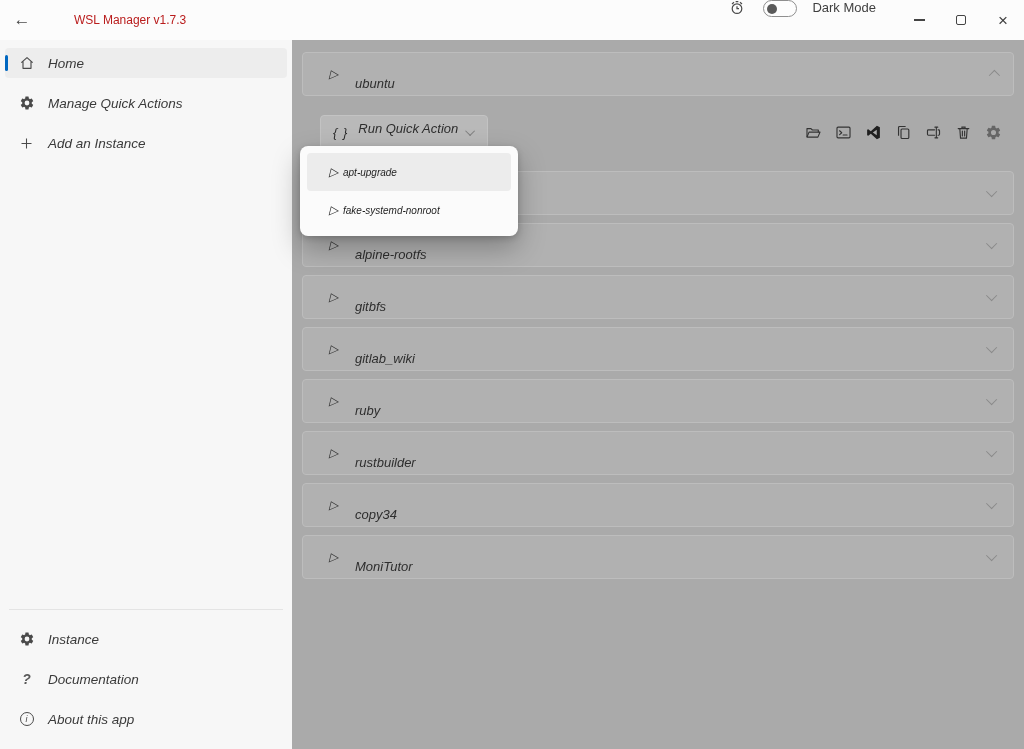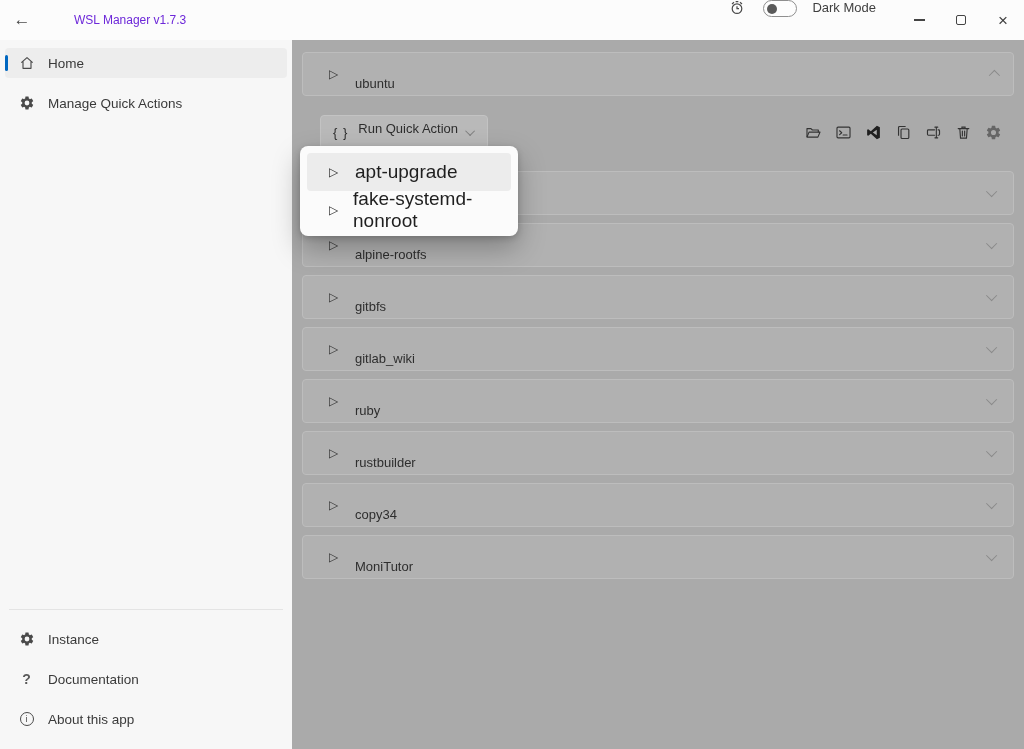--- a/index.html
+++ b/index.html
@@ -4,36 +4,36 @@
 <style>
   * { margin:0; padding:0; box-sizing:border-box; }
   html,body { width:1024px; height:749px; overflow:hidden;
     font-family:"Liberation Sans", sans-serif; }
   .app { width:1024px; height:749px; display:flex; flex-direction:column; background:#fcfcfc; }
 
   
   .titlebar { height:40px; flex:0 0 40px; display:flex; align-items:center;
     background:#fcfcfc; color:#4b4b4b; }
   .back-btn { width:44px; text-align:center; font-size:17px; color:#4a4a4a; cursor:default; }
-  .app-title { font-size:12px; color:#6d28d9; margin-left:30px; }
+  .app-title { font-size:12px; color:#b91c1c; margin-left:30px; }
   .tb-right { margin-left:auto; display:flex; align-items:flex-start; }
   .alarm-wrap { width:16px; height:16px; margin-right:18px; }
   .toggle { width:34px; height:17px; border:1px solid #8f8f8f; border-radius:10px;
     background:#fdfdfd; position:relative; margin-right:15px; }
   .toggle .knob { position:absolute; left:3px; top:2.5px; width:10px; height:10px;
     border-radius:50%; background:#5a5a5a; }
   .darkmode-label { font-size:13px; color:#3f3f3f; margin-right:22px; }
   .win-btn { width:42px; height:40px; display:flex; align-items:center; justify-content:center;
     color:#444; }
   .min-glyph { width:11px; height:1.4px; background:#444; display:block; }
   .max-glyph { width:10px; height:10px; border:1.3px solid #444; border-radius:2px; display:block; }
   .close-glyph { font-size:17px; line-height:1; color:#3f3f3f; }
 
   
-  .body-row { flex:1; display:flex; min-height:0; }
+  .body-row { flex:1; display:flex; min-height:0;font-style:italic; }
 
   
   .sidebar { width:292px; flex:0 0 292px; background:#f7f7f7; display:flex;
     flex-direction:column; padding:8px 5px 5px 5px; }
   .side-item { height:30px; margin-bottom:10px; display:flex; align-items:center;
     border-radius:4px; position:relative; padding-left:13px; color:#3a3a3a; }
   .side-item .lbl { font-size:13.5px; margin-left:13px; }
   .side-item.selected { background:#ededed; }
   .accent-pill { position:absolute; left:0; top:7px; width:3px; height:16px;
     border-radius:2px; }
@@ -66,21 +66,21 @@
   .tool-icons { margin-left:auto; display:flex; align-items:center; gap:13px; padding-right:12px; }
   .tool-btn { width:17px; height:17px; display:flex; align-items:center; justify-content:center; }
 
   
   .qa-menu { position:absolute; left:8px; top:106px; width:218px; height:90px; z-index:10;
     background:#fbfbfb; border-radius:8px; padding:7px;
     box-shadow:0 12px 28px rgba(0,0,0,.28), 0 2px 6px rgba(0,0,0,.18); }
   .qa-item { height:38px; border-radius:4px; display:flex; align-items:center; padding-left:22px; }
   .qa-item.hl { background:#ececec; }
   .qa-item .play { color:#2b2b2b; }
-  .qa-item .mi-label { font-size:19px; color:#1f1f1f; margin-left:12px; }
+  .qa-item .mi-label { font-size:10px; color:#1f1f1f; }
 
   svg { display:block; }
 </style>
 </head>
 <body>
 
 <div class="app">
 
   <div class="titlebar">
     <div class="back-btn">←</div>
@@ -125,20 +125,28 @@
 
       <div class="side-item">
         <span class="side-icon">
           <svg width="16" height="16" viewBox="0 0 24 24" fill="#4a4a4a">
             <path d="M19.14 12.94c.04-.3.06-.61.06-.94s-.02-.64-.07-.94l2.03-1.58a.49.49 0 0 0 .12-.61l-1.92-3.32a.49.49 0 0 0-.59-.22l-2.39.96c-.5-.38-1.03-.7-1.62-.94l-.36-2.54a.48.48 0 0 0-.48-.41h-3.84c-.24 0-.43.17-.47.41l-.36 2.54c-.59.24-1.13.57-1.62.94l-2.39-.96a.49.49 0 0 0-.59.22L2.74 8.87c-.12.21-.08.47.12.61l2.03 1.58c-.05.3-.09.63-.09.94s.02.64.07.94l-2.03 1.58a.49.49 0 0 0-.12.61l1.92 3.32c.12.22.37.29.59.22l2.39-.96c.5.38 1.03.7 1.62.94l.36 2.54c.05.24.24.41.48.41h3.84c.24 0 .44-.17.47-.41l.36-2.54c.59-.24 1.13-.56 1.62-.94l2.39.96c.22.08.47 0 .59-.22l1.92-3.32c.12-.22.07-.47-.12-.61l-2.01-1.58zM12 15.6A3.6 3.6 0 1 1 12 8.4a3.6 3.6 0 0 1 0 7.2z"></path>
           </svg>
         </span>
         <span class="lbl">Manage Quick Actions</span>
       </div>
 
+      <div class="side-item">
+        <span class="side-icon">
+          <svg width="15" height="15" viewBox="0 0 24 24" fill="none" stroke="#4a4a4a" stroke-width="1.7">
+            <path d="M12 4v16M4 12h16"></path>
+          </svg>
+        </span>
+        <span class="lbl">Add an Instance</span>
+      </div>
 
       <div class="side-spacer"></div>
 
 
       <div class="side-divider"></div>
 
       <div class="side-item">
         <span class="side-icon">
           <svg width="16" height="16" viewBox="0 0 24 24" fill="#4a4a4a">
             <path d="M19.14 12.94c.04-.3.06-.61.06-.94s-.02-.64-.07-.94l2.03-1.58a.49.49 0 0 0 .12-.61l-1.92-3.32a.49.49 0 0 0-.59-.22l-2.39.96c-.5-.38-1.03-.7-1.62-.94l-.36-2.54a.48.48 0 0 0-.48-.41h-3.84c-.24 0-.43.17-.47.41l-.36 2.54c-.59.24-1.13.57-1.62.94l-2.39-.96a.49.49 0 0 0-.59.22L2.74 8.87c-.12.21-.08.47.12.61l2.03 1.58c-.05.3-.09.63-.09.94s.02.64.07.94l-2.03 1.58a.49.49 0 0 0-.12.61l1.92 3.32c.12.22.37.29.59.22l2.39-.96c.5.38 1.03.7 1.62.94l.36 2.54c.05.24.24.41.48.41h3.84c.24 0 .44-.17.47-.41l.36-2.54c.59-.24 1.13-.56 1.62-.94l2.39.96c.22.08.47 0 .59-.22l1.92-3.32c.12-.22.07-.47-.12-.61l-2.01-1.58zM12 15.6A3.6 3.6 0 1 1 12 8.4a3.6 3.6 0 0 1 0 7.2z"></path>

